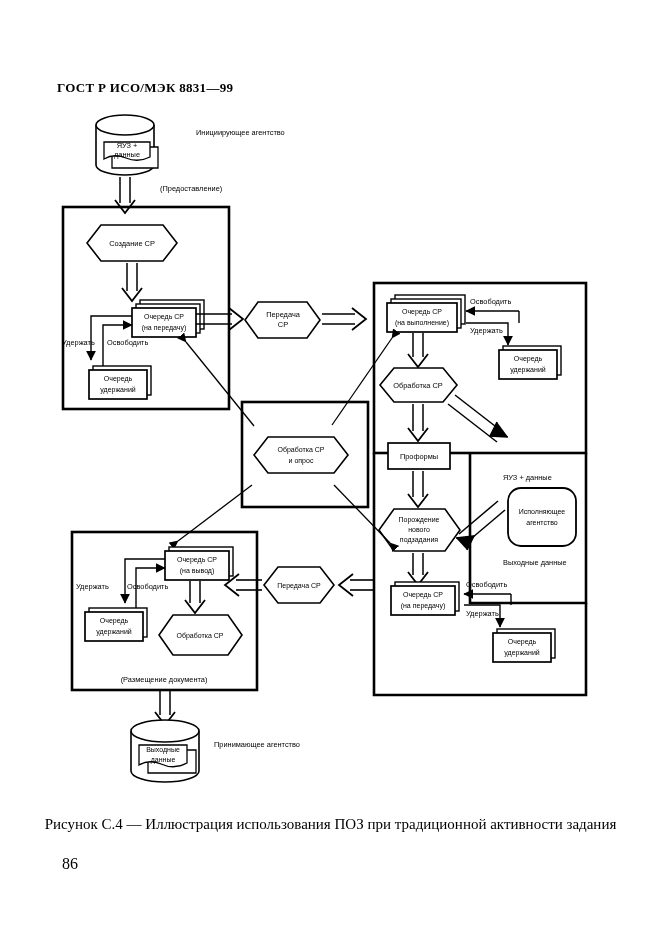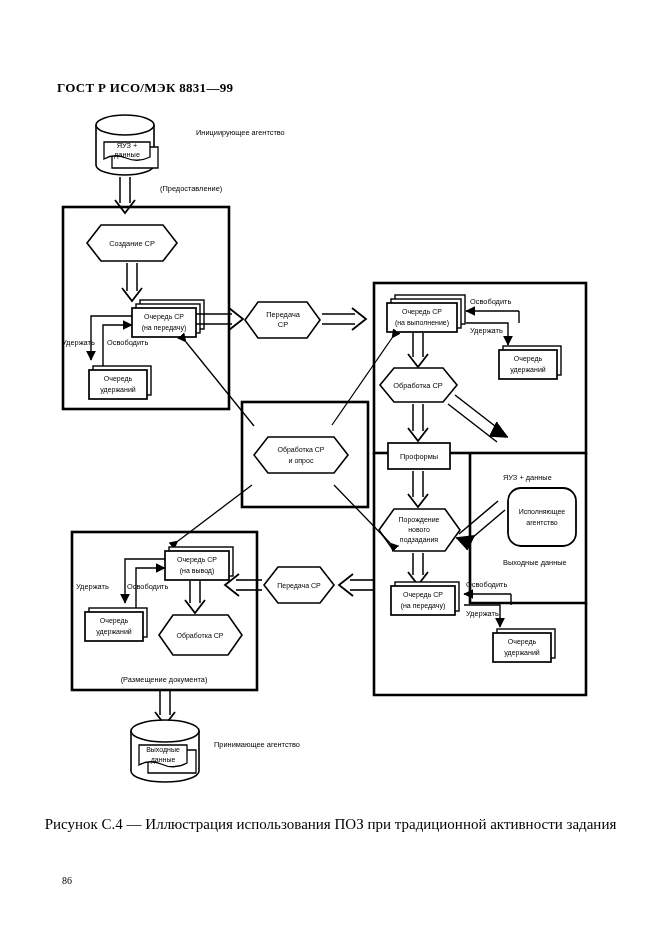--- a/index.html
+++ b/index.html
@@ -3,21 +3,21 @@
 <meta charset="utf-8">
 <style>
   html,body{margin:0;padding:0;background:#ffffff;}
   body{width:661px;height:936px;position:relative;font-family:"Liberation Serif",serif;color:#000;}
   .page{position:absolute;inset:0;width:661px;height:936px;background:#fff;overflow:hidden;}
   .doc-header{position:absolute;left:57px;top:60px;font-family:"Liberation Serif",serif;
     font-size:13px;font-weight:bold;letter-spacing:.3px;margin-top:20px;}
   .figure-area{position:absolute;left:0;top:95px;width:661px;height:710px;}
   .caption{position:absolute;left:0;top:816px;width:661px;text-align:center;
     font-family:"Liberation Serif",serif;font-size:15px;}
-  .page-num{position:absolute;left:62px;top:875px;font-family:"Liberation Serif",serif;font-size:10px;}
+  .page-num{position:absolute;left:62px;top:855px;font-family:"Liberation Serif",serif;font-size:16px;}
   svg{display:block;}
   text{font-family:"Liberation Sans",sans-serif;fill:#000;}
   .lbl{font-size:7.4px;}
   .lbl-sm{font-size:7px;}
   .lbl-note{font-size:7.4px;}
 </style>
 </head>
 <body>
 
 <div class="page">

